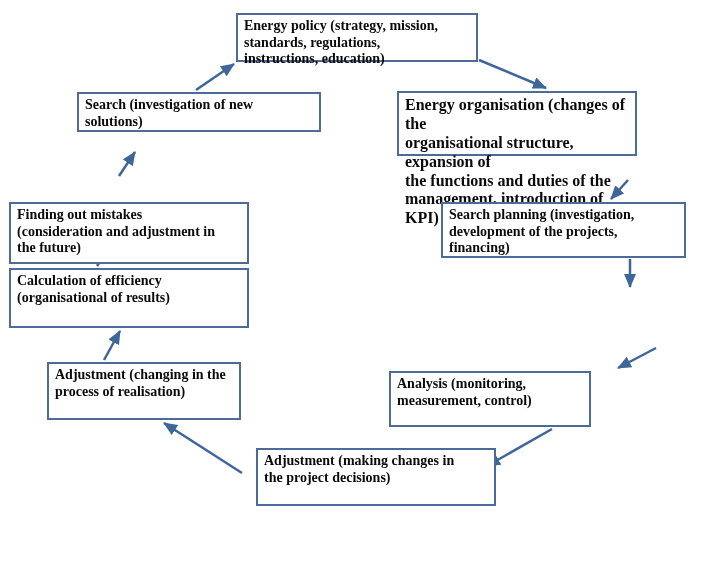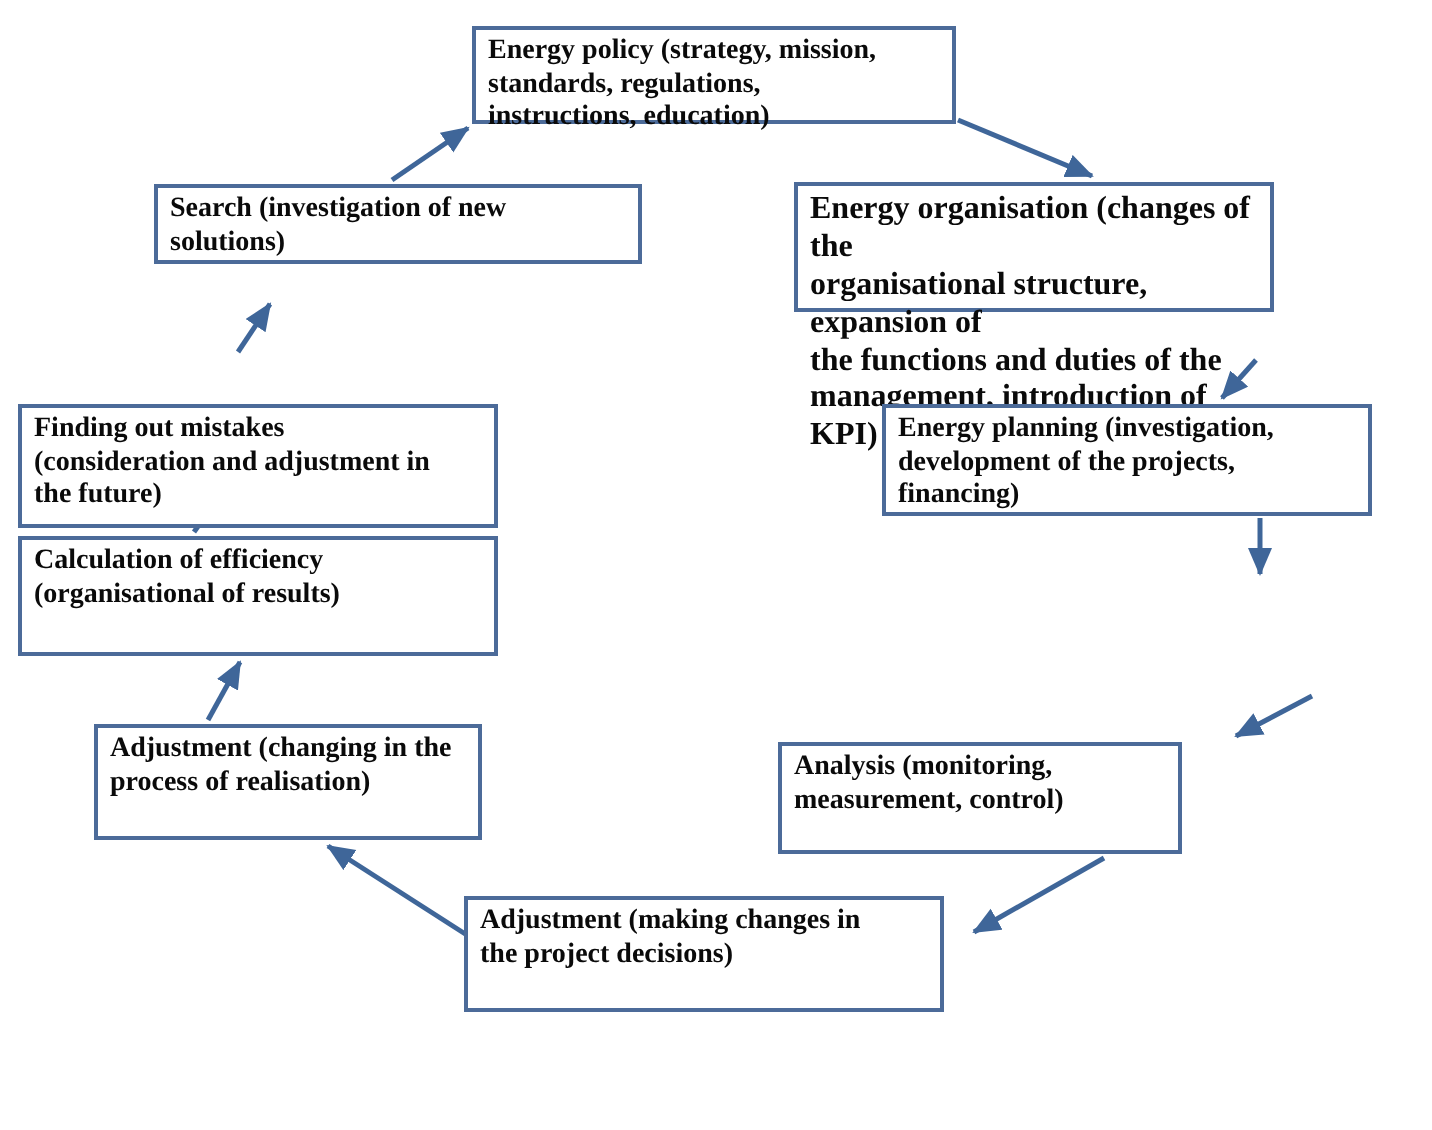--- a/index.html
+++ b/index.html
@@ -32,21 +32,21 @@
     font-size: 14px;
     line-height: 1.18;
     padding: 3px 6px;
     white-space: pre-line;
   }
   .n-energy-policy       { left: 236px; top: 13px;  width: 242px; height: 49px; }
   .n-energy-organisation { left: 397px; top: 91px;  width: 240px; height: 65px; font-size: 16px; }
   .n-energy-planning     { left: 441px; top: 202px; width: 245px; height: 56px; }
   .n-checking            { left: 441px; top: 290px; width: 245px; height: 57px; }
   .n-analysis            { left: 389px; top: 371px; width: 202px; height: 56px; }
-  .n-adjustment-project  { left: 232px; top: 448px; width: 240px; height: 58px; }
+  .n-adjustment-project  { left: 256px; top: 448px; width: 240px; height: 58px; }
   .n-adjustment-process  { left: 47px;  top: 362px; width: 194px; height: 58px; }
   .n-calculation         { left: 9px;   top: 268px; width: 240px; height: 60px; }
   .n-finding-mistakes    { left: 9px;   top: 178px; width: 240px; height: 62px; margin-top: 24px; }
   .n-search              { left: 77px;  top: 92px;  width: 244px; height: 40px; }
   .arrow {
     stroke: #3f6699;
     stroke-width: 2.5;
     fill: none;
   }
 </style>
@@ -75,21 +75,21 @@
 
   <div class="node n-energy-policy">Energy policy (strategy, mission,
 standards, regulations,
 instructions, education)</div>
 
   <div class="node n-energy-organisation">Energy organisation (changes of the
 organisational structure, expansion of
 the functions and duties of the
 management, introduction of KPI)</div>
 
-  <div class="node n-energy-planning">Energy planning (investigation,
+  <div class="node n-energy-planning">Search planning (investigation,
 development of the projects,
 financing)</div>
 
 
   <div class="node n-analysis">Analysis (monitoring,
 measurement, control)</div>
 
   <div class="node n-adjustment-project">Adjustment (making changes in
 the project decisions)</div>
 

